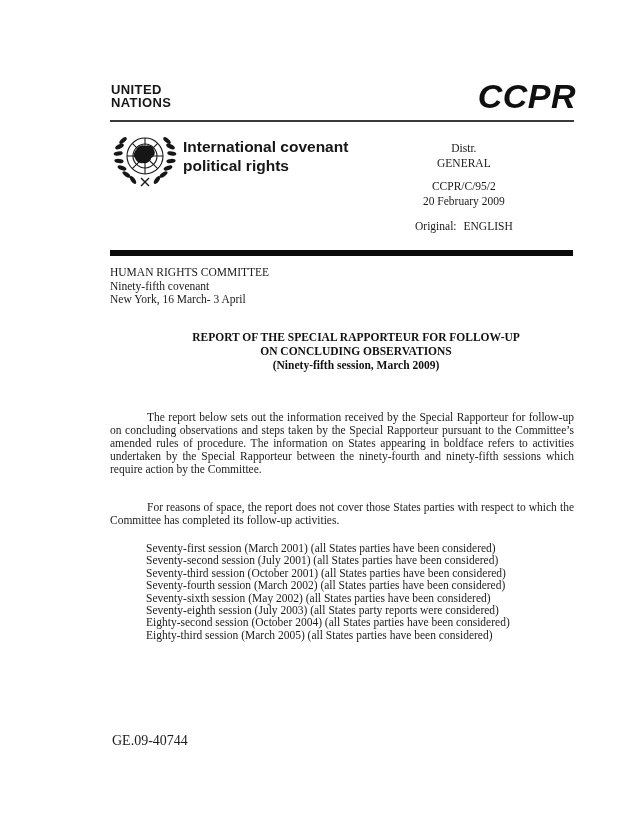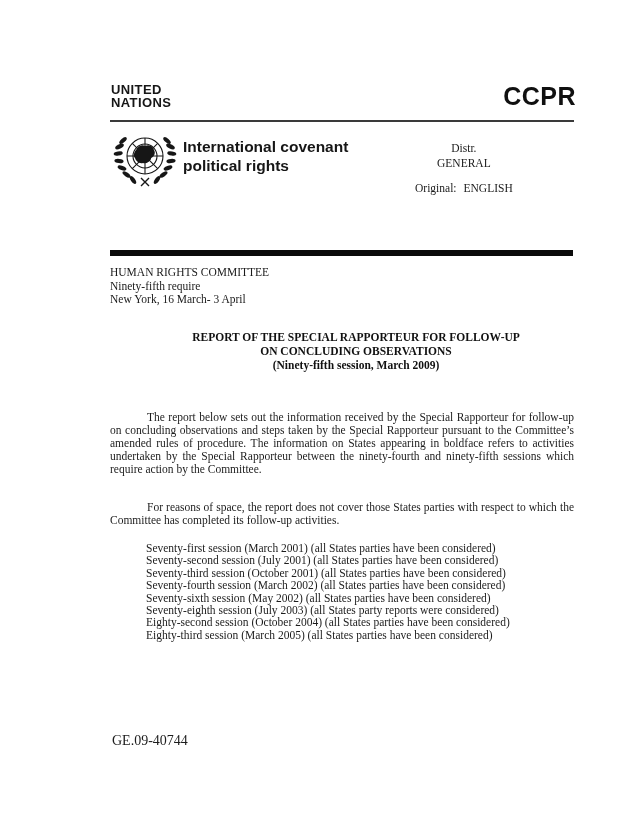--- a/index.html
+++ b/index.html
@@ -12,21 +12,21 @@
   .abs{position:absolute;}
   
   .org-name{
     left:111px;top:84px;
     font-family:"Liberation Sans",sans-serif;font-weight:bold;
     font-size:13px;line-height:12.5px;letter-spacing:.4px;color:#161616;
   }
   .doc-code{
     top:79px;right:64px;
     font-family:"Liberation Sans",sans-serif;font-weight:bold;
-    font-size:25px;line-height:34px;letter-spacing:.5px;color:#101010;
+    font-size:34px;line-height:34px;letter-spacing:.5px;color:#101010;font-style:italic;
   }
   .rule-thin{left:110px;top:120px;width:464px;height:2px;background:#3a3a3a;}
   .emblem{left:113px;top:129px;width:64px;height:62px;}
   .covenant{
     left:183px;top:137px;
     font-family:"Liberation Sans",sans-serif;font-weight:bold;
     font-size:15.5px;line-height:19px;color:#161616;
   }
   .distr-block{left:415px;top:141px;font-size:11.5px;line-height:15px;text-align:center;}
   .distr-block .grp{margin-bottom:8px;}
@@ -97,30 +97,34 @@
 <div class="abs covenant">
   <div>International covenant</div>
   <div>political rights</div>
 </div>
 
 <div class="abs distr-block">
   <div class="grp">
     <div>Distr.</div>
     <div>GENERAL</div>
   </div>
+  <div class="grp">
+    <div>CCPR/C/95/2</div>
+    <div>20 February 2009</div>
+  </div>
   <div class="grp last">
     <span>Original:</span><span class="orig-val">ENGLISH</span>
   </div>
 </div>
 
 <div class="abs rule-thick"></div>
 
 <div class="abs committee">
   <div>HUMAN RIGHTS COMMITTEE</div>
-  <div>Ninety-fifth require</div>
+  <div>Ninety-fifth covenant</div>
   <div>New York, 16 March- 3 April</div>
 </div>
 
 <div class="abs doc-title">
   <div>REPORT OF THE SPECIAL RAPPORTEUR FOR FOLLOW-UP</div>
   <div>ON CONCLUDING OBSERVATIONS</div>
   <div>(Ninety-fifth session, March 2009)</div>
 </div>
 
 <div class="abs para para1">The report below sets out the information received by the Special Rapporteur for follow-up on concluding observations and steps taken by the Special Rapporteur pursuant to the Committee’s amended rules of procedure. The information on States appearing in boldface refers to activities undertaken by the Special Rapporteur between the ninety-fourth and ninety-fifth sessions which require action by the Committee.</div>

